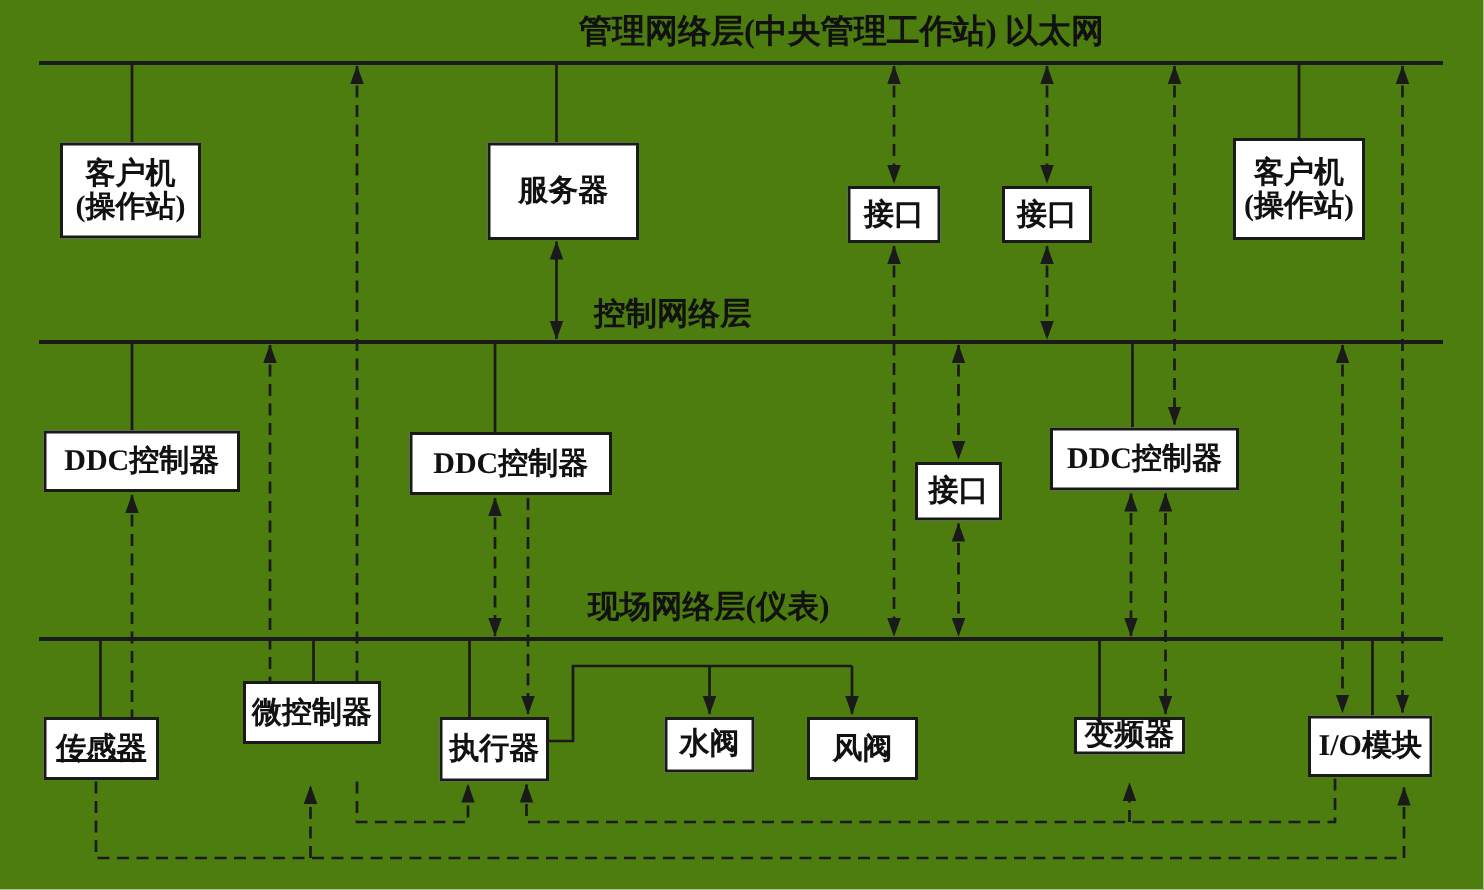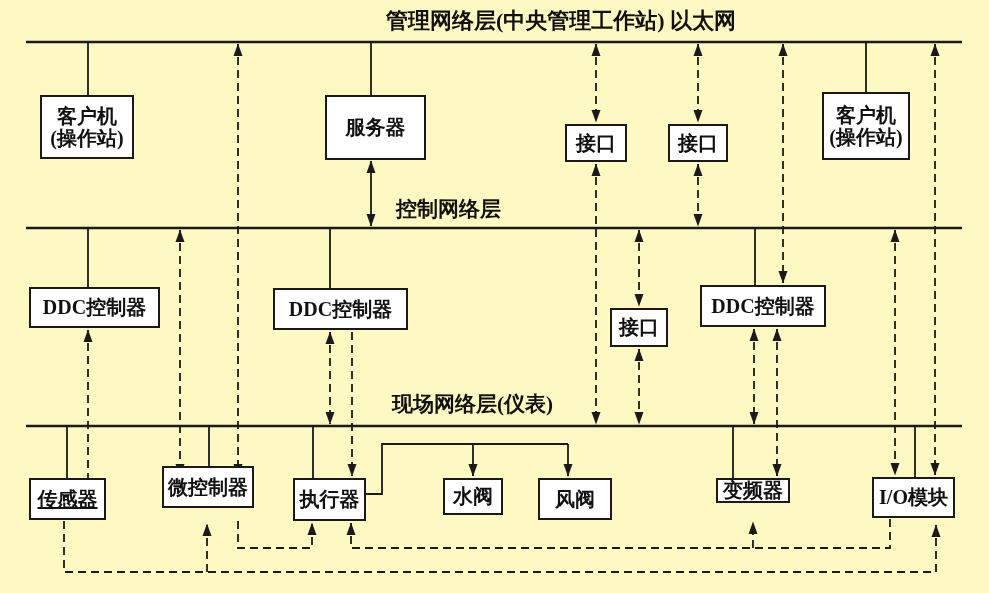--- a/index.html
+++ b/index.html
@@ -1,17 +1,17 @@
 <!DOCTYPE html>
 <html><head>
 <meta charset="utf-8">
 <style>
   html,body { margin:0; padding:0; background:#ffffff; }
   .canvas {
-    position:relative; width:989px; height:593px; background:#fef9c3;
+    position:relative; width:989px; height:593px; background:#4d7c0f;
     font-family:"Liberation Serif","DejaVu Serif",serif; overflow:hidden;
   }
   svg.edges { position:absolute; left:0; top:0; }
   svg.edges line.bus   { stroke:#1a1a1a; stroke-width:2.6; }
   svg.edges path.solid { stroke:#1a1a1a; stroke-width:1.8; fill:none; }
   svg.edges path.dashed{ stroke:#1a1a1a; stroke-width:1.8; fill:none; stroke-dasharray:8 5; }
   .node {
     position:absolute; box-sizing:border-box; border:2px solid #1a1a1a; background:#ffffff;
     display:flex; align-items:center; justify-content:center; text-align:center;
     font-weight:bold; font-size:20px; line-height:1.12; color:#111111; white-space:pre-line;
@@ -87,20 +87,20 @@
       <div class="node" style="left: 325px; top: 95px; width: 101px; height: 65px;">服务器</div>
       <div class="node" style="left: 565px; top: 124px; width: 62px; height: 38px;">接口</div>
       <div class="node" style="left: 668px; top: 124px; width: 60px; height: 38px;">接口</div>
       <div class="node" style="left: 822px; top: 92px; width: 88px; height: 68px;">客户机
 (操作站)</div>
       <div class="node" style="left: 29px; top: 287px; width: 131px; height: 41px;">DDC控制器</div>
       <div class="node" style="left: 273px; top: 288px; width: 135px; height: 42px;">DDC控制器</div>
       <div class="node" style="left: 610px; top: 308px; width: 58px; height: 39px;">接口</div>
       <div class="node" style="left: 700px; top: 285px; width: 126px; height: 42px;">DDC控制器</div>
       <div class="node" style="left: 29px; top: 478px; width: 77px; height: 42px; text-decoration: underline;">传感器</div>
-      <div class="node" style="left: 162px; top: 466px; width: 92px; height: 42px;">微控制器</div>
+      <div class="node" style="left: 162px; top: 454px; width: 92px; height: 42px;">微控制器</div>
       <div class="node" style="left: 293px; top: 478px; width: 73px; height: 43px;">执行器</div>
       <div class="node" style="left: 443px; top: 478px; width: 60px; height: 37px;">水阀</div>
       <div class="node" style="left: 538px; top: 478px; width: 74px; height: 42px;">风阀</div>
       <div class="node" style="left: 716px; top: 478px; width: 74px; height: 25px;">变频器</div>
       <div class="node" style="left: 872px; top: 477px; width: 83px; height: 41px; text-align: right;">I/O模块</div>
     </div>
 </div>
 
 </body></html>

